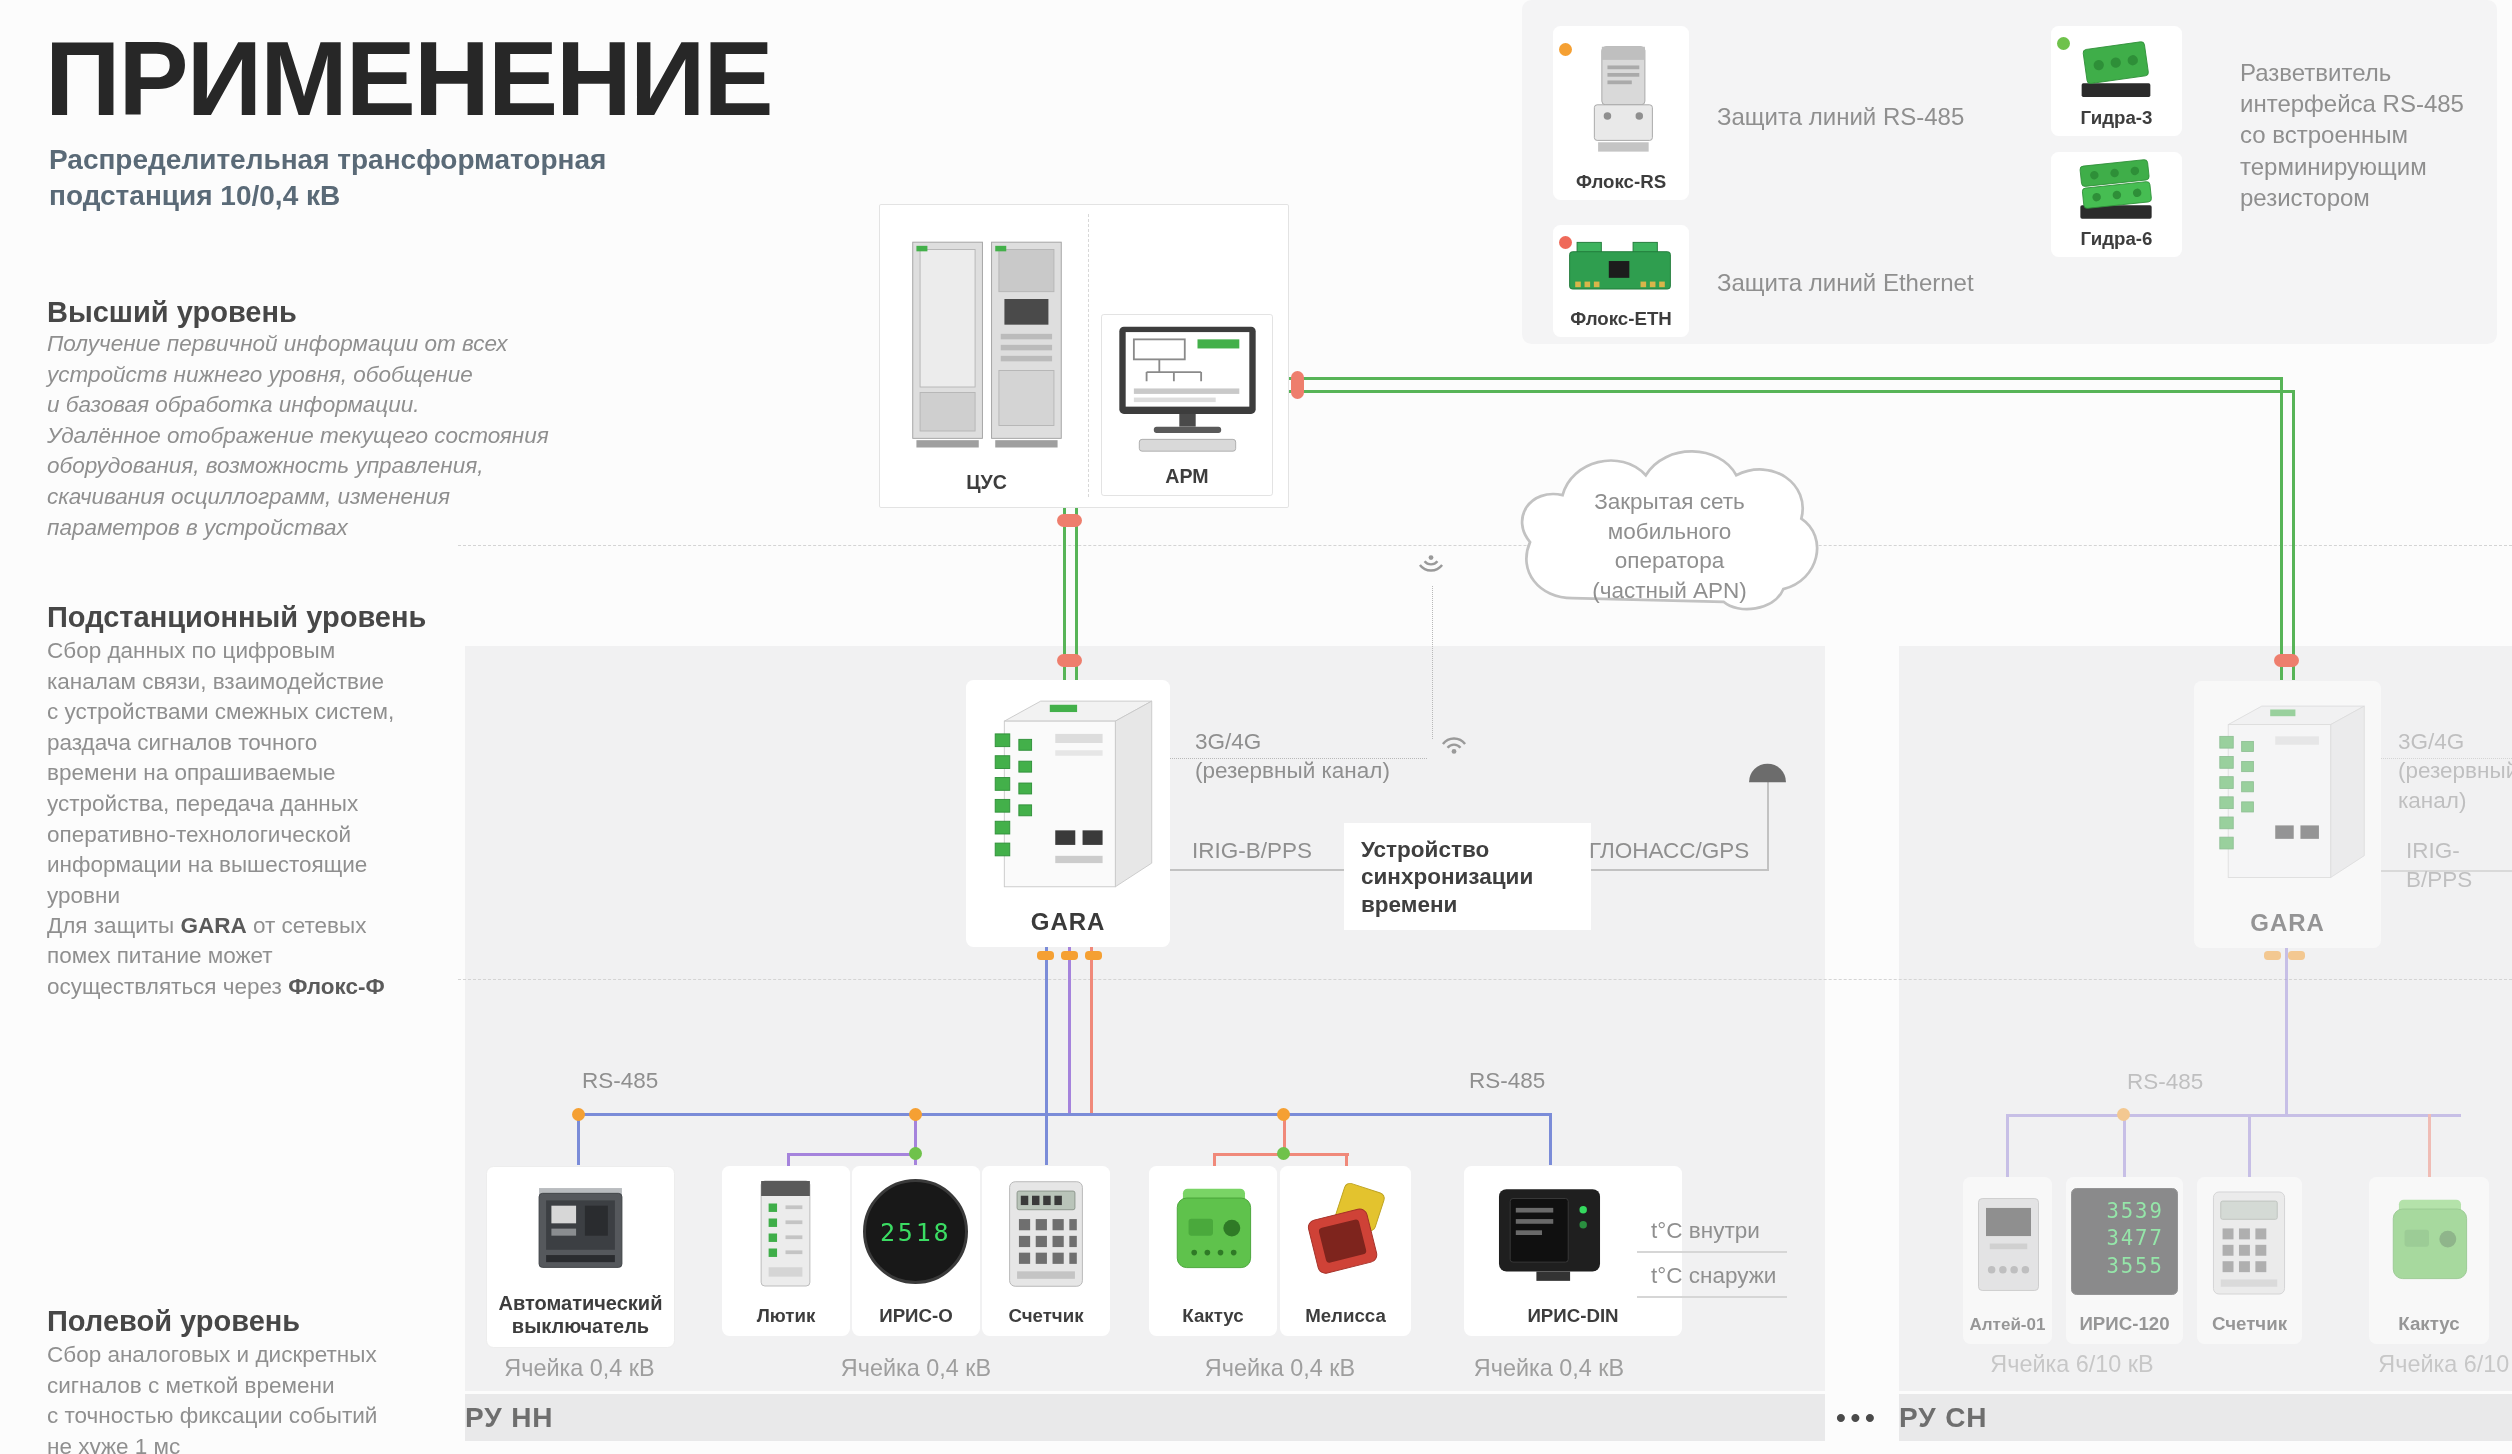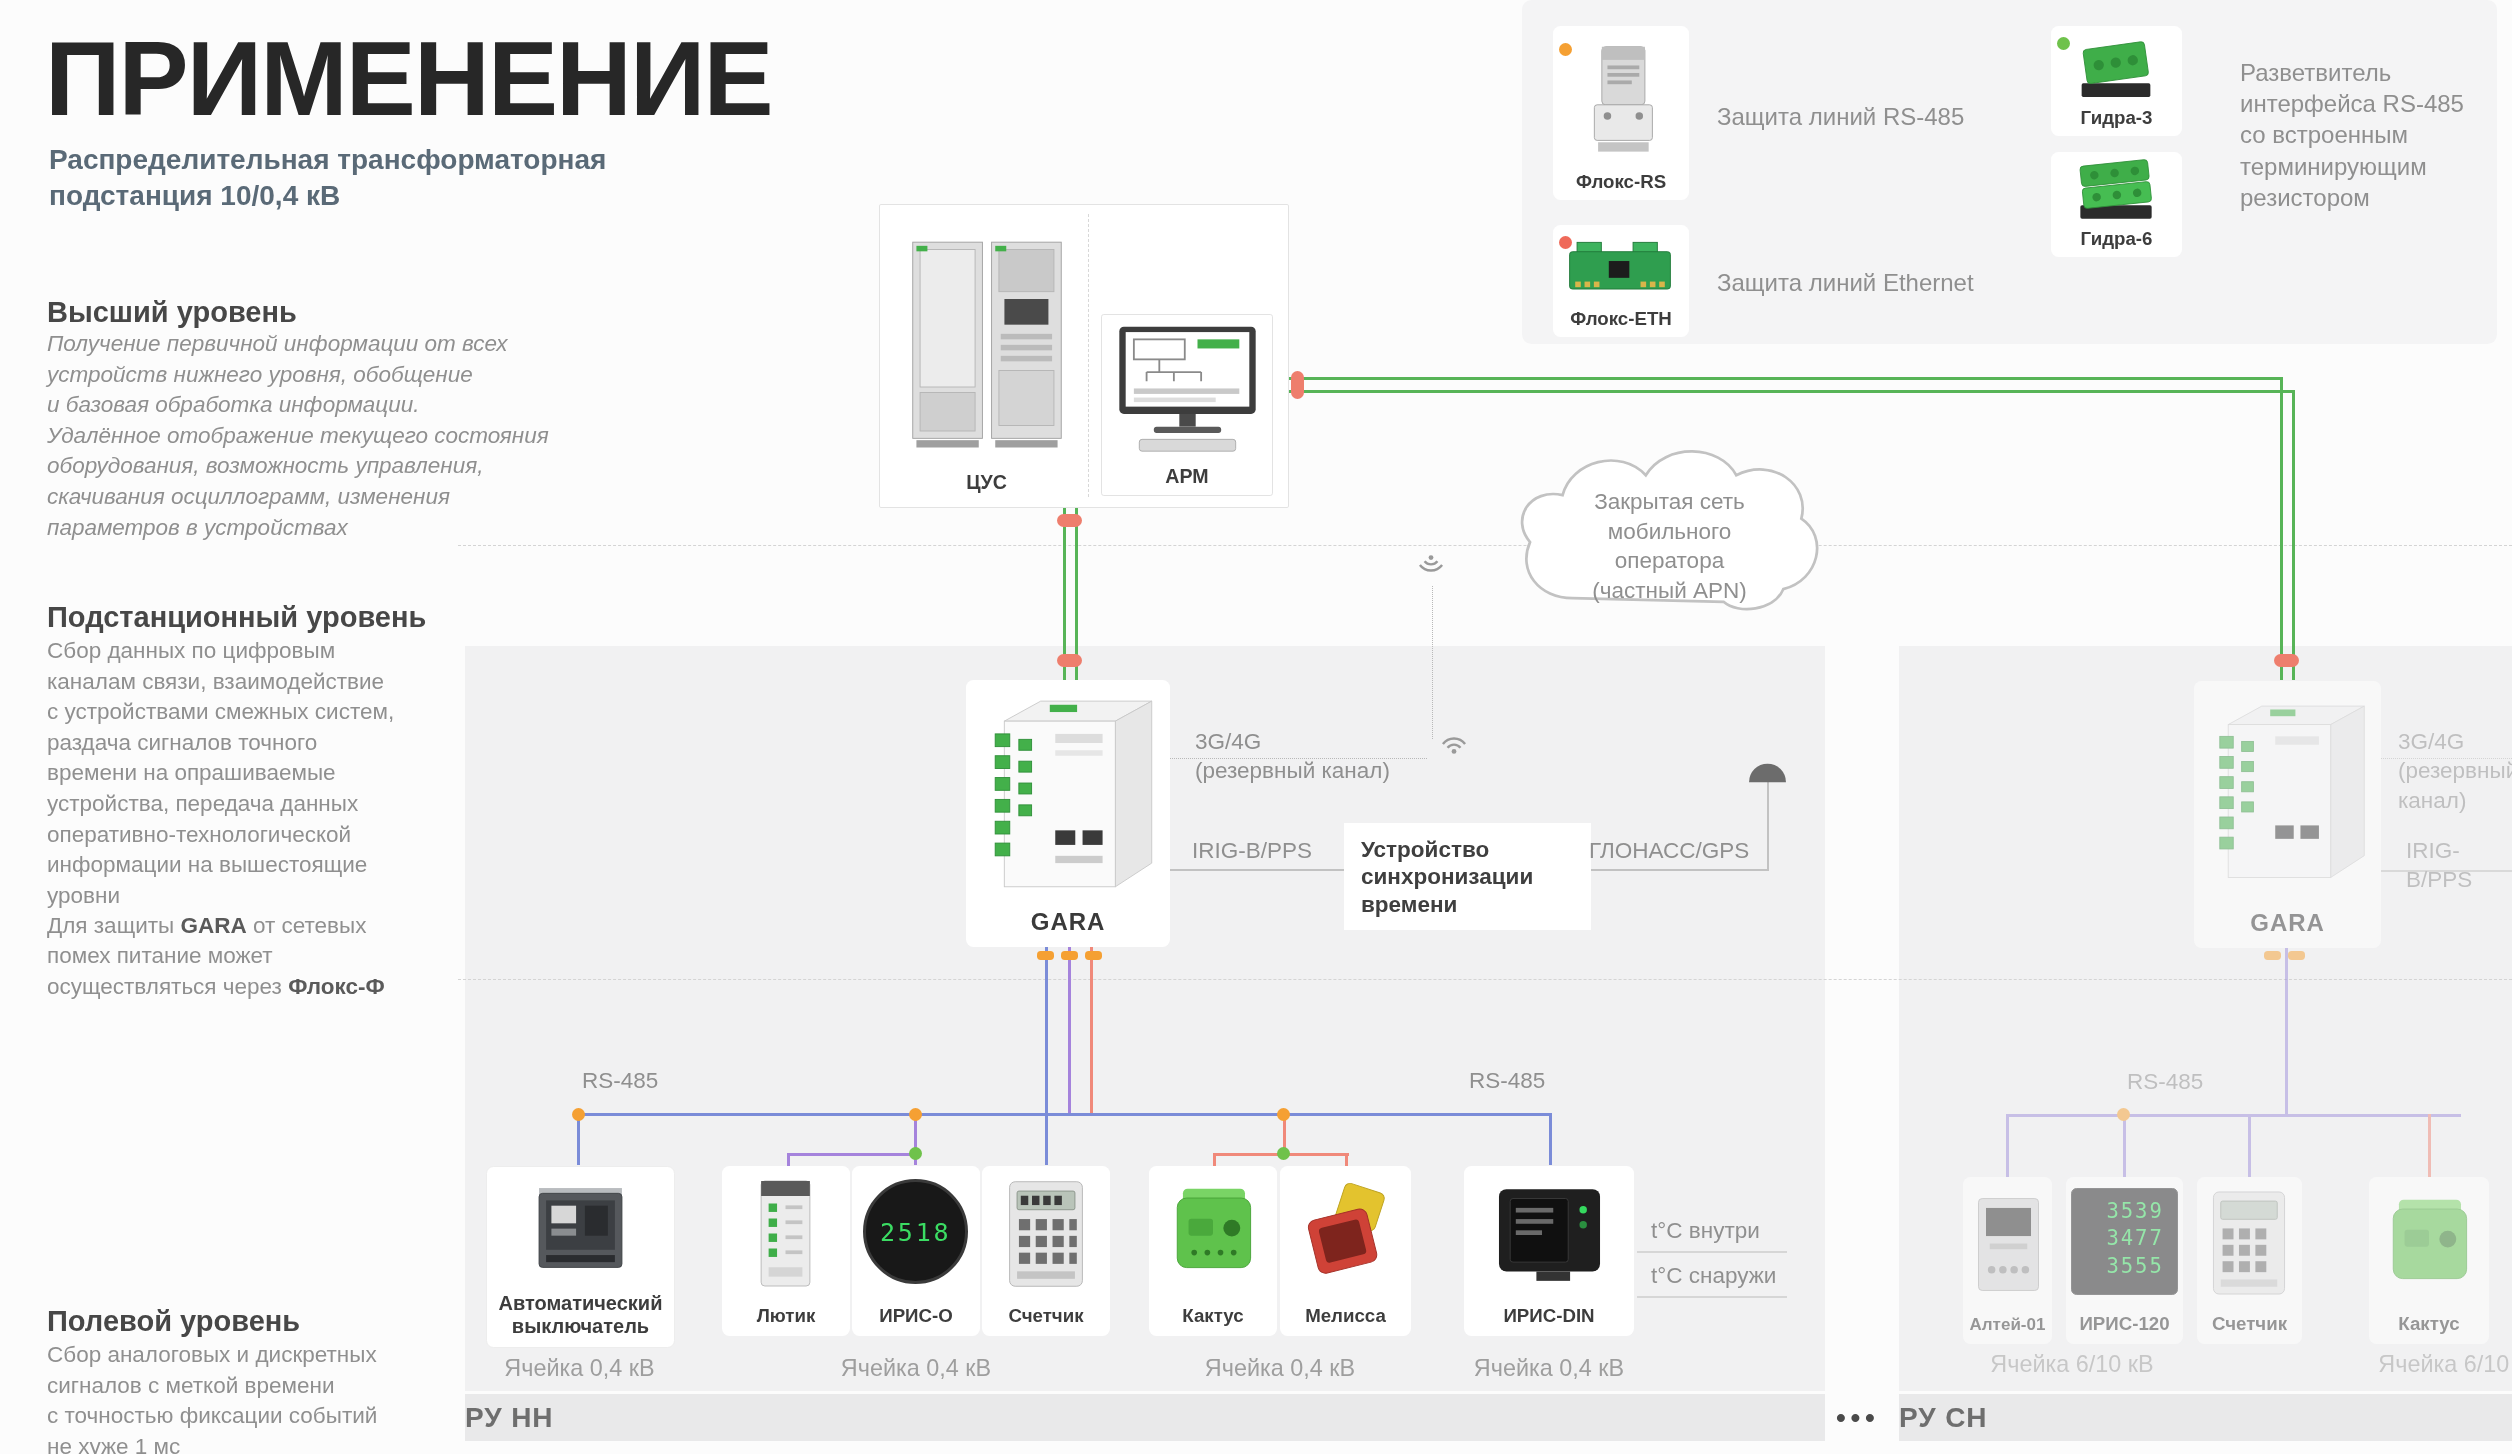--- a/index.html
+++ b/index.html
@@ -443,21 +443,21 @@
         <g transform="rotate(-14 50 62)">
           <rect x="14" y="34" width="64" height="58" rx="8" fill="#cf4237" stroke="#a33028"></rect>
           <rect x="24" y="44" width="44" height="38" rx="4" fill="#7e241d"></rect>
         </g>
       </svg>
     </span>
     <div class="dev-label">Мелисса</div>
   </div>
   <div class="cell-label z6" style="left:1149px;top:1355px;width:262px;">Ячейка 0,4 кВ</div>
 
-  <div class="card" style="left:1464px;top:1166px;width:170px;height:170px;z-index:5;">
+  <div class="card" style="left:1464px;top:1166px;width:170px;height:170px;z-index:5;padding-left:48px;">
     <span class="abs" style="left:19.6px;top:15px;">
       <svg width="131" height="108" viewBox="0 0 140 110">
         <rect x="16" y="6" width="108" height="88" rx="8" fill="#1f1f1f"></rect>
         <rect x="28" y="16" width="62" height="68" rx="3" fill="#101010" stroke="#3a3a3a"></rect>
         <rect x="34" y="26" width="40" height="5" fill="#6a6a6a"></rect>
         <rect x="34" y="38" width="40" height="5" fill="#6a6a6a"></rect>
         <rect x="34" y="50" width="28" height="5" fill="#6a6a6a"></rect>
         <circle cx="106" cy="28" r="4" fill="#35d95f"></circle>
           <circle cx="106" cy="44" r="4" fill="#2a8f3f"></circle>
         <rect x="56" y="94" width="36" height="10" fill="#333333"></rect>

